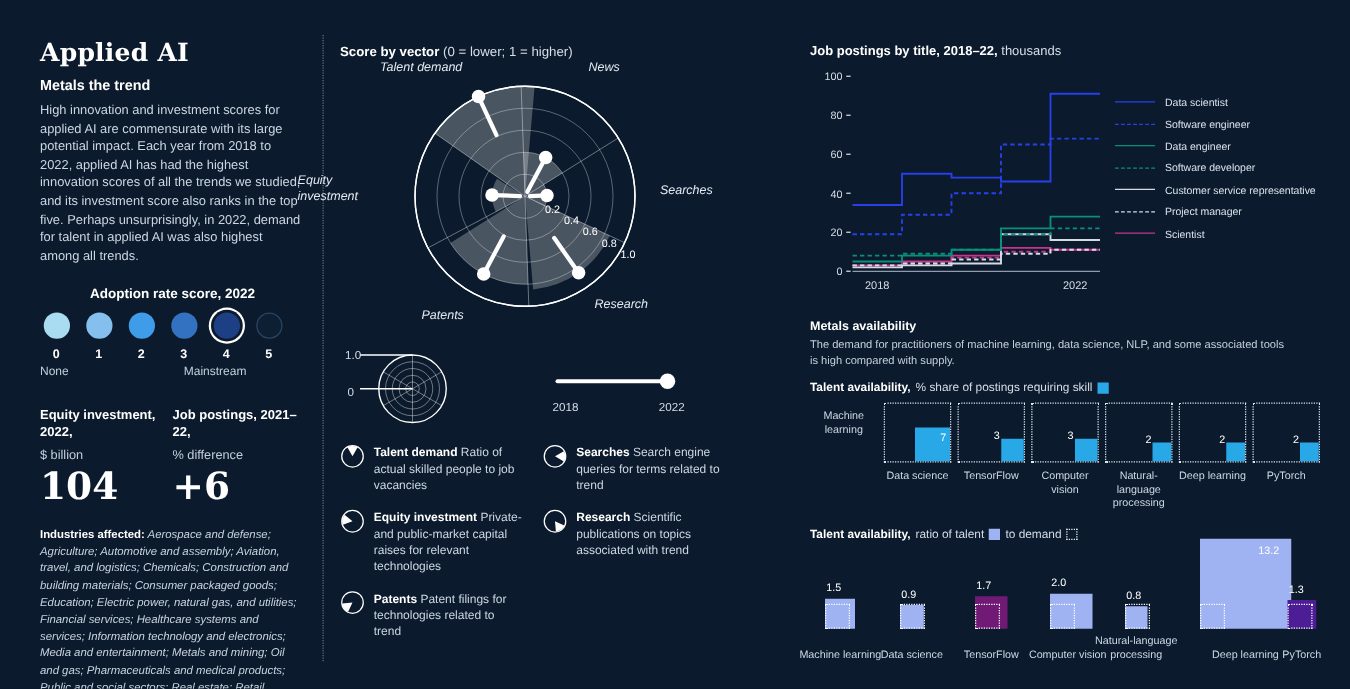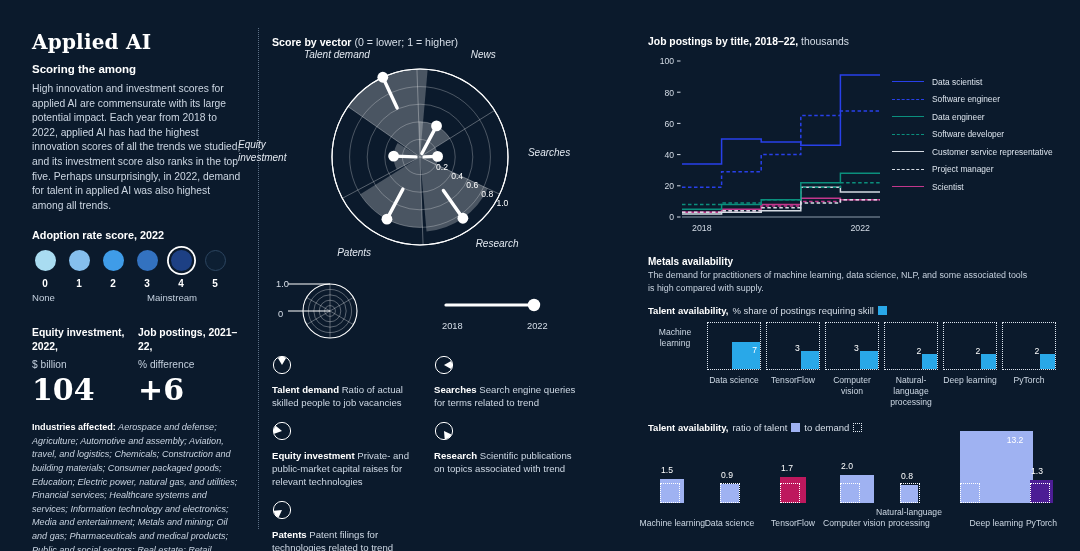--- a/index.html
+++ b/index.html
@@ -22,21 +22,21 @@
   
   .col-left { position: absolute; left: 32px; top: 30px; width: 212px; }
   .title {
     font-family: "DejaVu Serif", "Liberation Serif", serif;
     font-size: 20px; font-weight: 700; letter-spacing: .2px;
     color: #ffffff; margin-bottom: 9px;
   }
   .subtitle { font-size: 11.5px; font-weight: 700; color: #ffffff; margin-bottom: 7px; }
   .body-text { font-size: 10.3px; line-height: 1.42; color: #ccd6e2; }
 
-  .section-label { font-size: 10.8px; font-weight: 700; color: #ffffff; margin-top: 16px; margin-bottom: 9px; }
+  .section-label { font-size: 10.8px; font-weight: 700; color: #ffffff; margin-top: 16px; margin-bottom: 9px; text-align: center; }
 
   
   .dots-row { display: flex; gap: 8px; align-items: center; }
   .dot-wrap { width: 26px; display: flex; flex-direction: column; align-items: center; }
   .dot {
     width: 21px; height: 21px; border-radius: 50%;
     display: block;
   }
   .dot.sel { box-shadow: 0 0 0 2.2px #0b1a2c, 0 0 0 4px #ffffff; }
   .dot.empty { background: #0d1f33; border: 1px solid #2c4560; }
@@ -71,21 +71,21 @@
   }
 
   
   .legend-strip { position: relative; height: 74px; margin-top: 6px; }
   .mini-scale-txt { position: absolute; font-size: 9.3px; color: #d6dee8; }
   .slider-yr { position: absolute; font-size: 9.3px; color: #d6dee8; }
 
   
   .vec-grid { display: flex; gap: 14px; margin-top: 8px; }
   .vec-col { width: 148px; }
-  .vec-item { display: flex; gap: 7px; margin-bottom: 12px; flex-direction: column; }
+  .vec-item { display: flex; gap: 7px; margin-bottom: 12px; }
   .vec-txt { font-size: 9.6px; line-height: 1.36; color: #cdd7e3; padding-top: 1px; }
   .vec-txt b { color: #ffffff; font-weight: 700; }
 
   
   .col-right { position: absolute; left: 648px; top: 36px; width: 412px; }
   .r-head { font-size: 10.4px; color: #d6dee8; margin-bottom: 2px; }
   .r-head b { color: #ffffff; font-weight: 700; }
 
   .line-wrap { position: relative; width: 412px; height: 205px; }
   .lc-legend { position: absolute; left: 244px; top: 24px; }
@@ -136,21 +136,21 @@
 </style>
 </head>
 <body>
 
 <div class="page">
 
   <div class="vdiv" id="div1"></div>
 
   <div class="col-left">
     <div class="title">Applied AI</div>
-    <div class="subtitle">Scoring the among</div>
+    <div class="subtitle">Metals the trend</div>
     <div class="body-text">High innovation and investment scores for applied AI are commensurate with its large potential impact. Each year from 2018 to 2022, applied AI has had the highest innovation scores of all the trends we studied, and its investment score also ranks in the top five. Perhaps unsurprisingly, in 2022, demand for talent in applied AI was also highest among all trends.</div>
 
     <div class="section-label">Adoption rate score, 2022</div>
     <div class="dots-row" id="adoption-dots">
         <div class="dot-wrap">
           <span class="dot" style="background: rgb(169, 220, 241);"></span>
           <span class="dot-num">0</span>
         </div>
         <div class="dot-wrap">
           <span class="dot" style="background: rgb(133, 191, 238);"></span>
@@ -454,21 +454,21 @@
           </div>
         </div>
         <div class="ratio-cell" style="left: 72px;">
           <div class="ratio-sq" style="width: 18.9737px; height: 18.9737px; background: rgb(159, 178, 242);">
             <div class="ratio-inner" style="width: 20px; height: 20px;"></div>
             <div class="ratio-val" style="left: 1px; top: -14px;">0.9</div>
             <div class="ratio-name" style="left: -26.5132px; bottom: -26px;">Data science</div>
           </div>
         </div>
         <div class="ratio-cell" style="left: 132px;">
-          <div class="ratio-sq" style="width: 26.0768px; height: 26.0768px; background: #be185d;">
+          <div class="ratio-sq" style="width: 26.0768px; height: 26.0768px; background: #701a75;">
             <div class="ratio-inner" style="width: 20px; height: 20px;"></div>
             <div class="ratio-val" style="left: 1px; top: -14px;">1.7</div>
             <div class="ratio-name" style="left: -22.9616px; bottom: -26px;">TensorFlow</div>
           </div>
         </div>
         <div class="ratio-cell" style="left: 192px;">
           <div class="ratio-sq" style="width: 34px; height: 28.2843px; background: rgb(159, 178, 242);">
             <div class="ratio-inner" style="width: 20px; height: 20px;"></div>
             <div class="ratio-val" style="left: 1px; top: -14px;">2.0</div>
             <div class="ratio-name" style="left: -21.8579px; bottom: -26px;">Computer vision</div>

